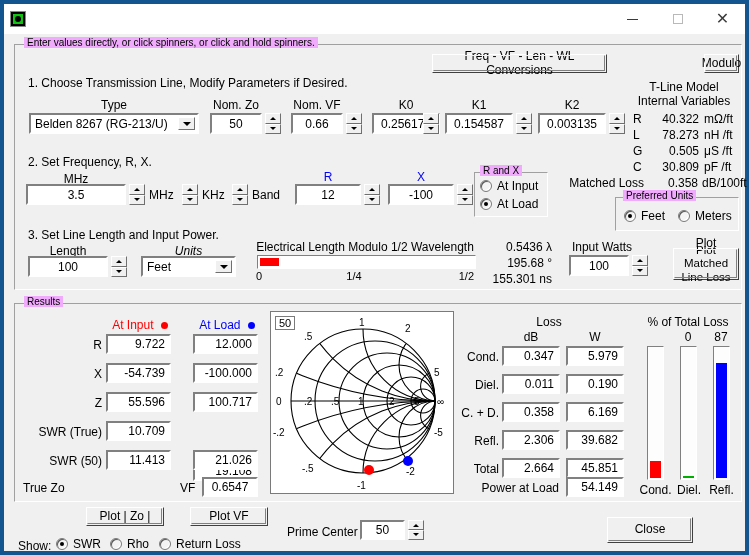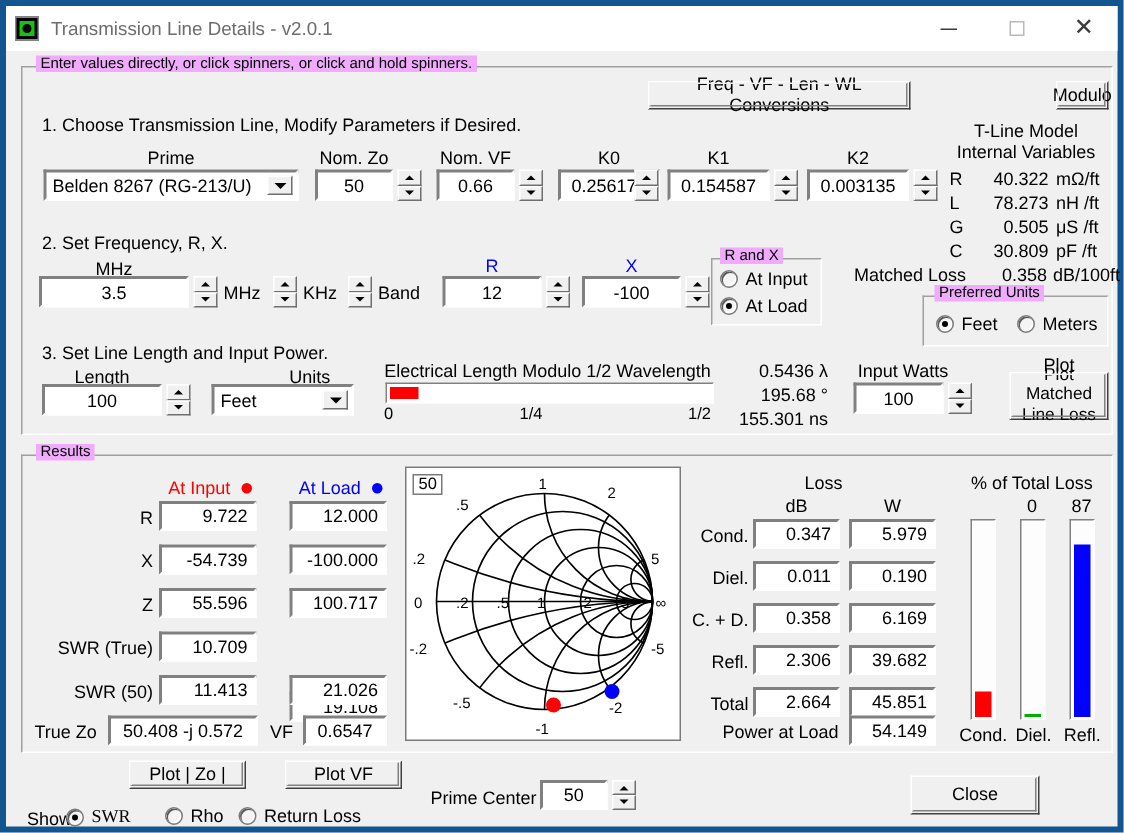--- a/index.html
+++ b/index.html
@@ -147,37 +147,36 @@
   .bluetxt{color:#0000ff;}
   .dotmark{width:7px;height:7px;border-radius:50%;display:inline-block;vertical-align:middle;}
 </style>
 </head>
 <body>
 
 <div id="window">
 
   <div id="titlebar">
     <div id="app-icon"></div>
-    <div id="title-text">Transmission Line Details - v2.0.1</div>
     <div id="win-buttons">
       <div class="wbtn" id="btn-min"></div>
       <div class="wbtn" id="btn-max"></div>
       <div class="wbtn" id="btn-close">✕</div>
     </div>
   </div>
 
   <div class="gbox" style="left:10px;top:40px;width:728px;height:246px;"></div>
   <div class="glabel" style="left:20px;top:33px;">Enter values directly, or click spinners, or click and hold spinners.</div>
 
   <div class="btn" style="left:428px;top:50px;width:175px;height:19px;">Freq - VF - Len - WL Conversions</div>
   <div class="btn" style="left:700px;top:50px;width:35px;height:19px;">Modulo</div>
 
   <div class="lbl" style="left:24px;top:72px;">1. Choose Transmission Line, Modify Parameters if Desired.</div>
 
-  <div class="lbl c" style="left:25px;top:94px;width:170px;">Prime</div>
+  <div class="lbl c" style="left:25px;top:94px;width:170px;">Type</div>
   <div class="combo" style="left:25px;top:109px;width:170px;height:21px;">
     <span>Belden 8267   (RG-213/U)</span>
     <span class="arrow"></span>
   </div>
 
   <div class="lbl c" style="left:206px;top:94px;width:52px;">Nom. Zo</div>
   <div class="field center" style="left:206px;top:109px;width:52px;height:21px;">50</div>
   <div class="spin" style="left:261px;top:109px;height:21px;">
       <div class="up"></div>
       <div class="dn"></div>
@@ -292,21 +291,21 @@
 
   <div class="lbl" style="left:24px;top:224px;">3. Set Line Length and Input Power.</div>
 
   <div class="lbl c" style="left:24px;top:240px;width:80px;">Length</div>
   <div class="field center" style="left:24px;top:252px;width:80px;height:21px;">100</div>
   <div class="spin" style="left:107px;top:252px;height:21px;">
       <div class="up"></div>
       <div class="dn"></div>
     </div>
 
-  <div class="lbl c" style="left:155px;top:240px;width:95px;">Units</div>
+  <div class="lbl c" style="left:137px;top:240px;width:95px;font-style:italic;">Units</div>
   <div class="combo" style="left:137px;top:252px;width:95px;height:21px;">
     <span>Feet</span>
     <span class="arrow"></span>
   </div>
 
   <div class="lbl c" style="left:250px;top:236px;width:222px;">Electrical Length Modulo 1/2 Wavelength</div>
   <div id="prog-track" style="left:253px;top:251px;width:219px;height:14px;">
     <div id="prog-fill" style="left:2px;top:2px;bottom:2px;width:19px;"></div>
   </div>
   <div class="lbl" style="left:252px;top:266px;font-size:11px;">0</div>
@@ -355,21 +354,20 @@
 
   <div class="lbl r" style="left:8px;top:421px;width:90px;">SWR (True)</div>
   <div class="field right" style="left:102px;top:417px;width:65px;height:20px;">10.709</div>
   <div class="field right" style="left:189px;top:417px;width:65px;height:20px;margin-top:40px;">19.108</div>
 
   <div class="lbl r" style="left:8px;top:450px;width:90px;">SWR   (50)</div>
   <div class="field right" style="left:102px;top:446px;width:65px;height:20px;">11.413</div>
   <div class="field right" style="left:189px;top:446px;width:65px;height:20px;">21.026</div>
 
   <div class="lbl" style="left:19px;top:477px;">True Zo</div>
-  <div class="field center" style="left:68px;top:473px;width:100px;height:20px;">50.408 -j 0.572</div>
   <div class="lbl" style="left:176px;top:477px;">VF</div>
   <div class="field center" style="left:198px;top:473px;width:56px;height:20px;">0.6547</div>
 
   <div id="smith-box" style="left:266px;top:307px;width:184px;height:183px;">
     <svg width="182" height="181" viewBox="0 0 182 181">
       <g fill="none" stroke="#000" stroke-width="1.1">
         <circle cx="92" cy="89" r="72"></circle>
 
         <circle cx="104" cy="89" r="60"></circle>
         <circle cx="116" cy="89" r="48"></circle>
@@ -470,21 +468,21 @@
   <div class="btn" style="left:186px;top:503px;width:78px;height:19px;">Plot VF</div>
 
   <div class="lbl" style="left:283px;top:521px;">Prime Center</div>
   <div class="field center" style="left:356px;top:516px;width:45px;height:20px;">50</div>
   <div class="spin" style="left:404px;top:516px;height:20px;">
       <div class="up"></div>
       <div class="dn"></div>
     </div>
 
   <div class="lbl" style="left:14px;top:535px;">Show:</div>
-  <div class="radio on" style="left:40px;top:533px;font-family:Liberation Serif, serif;">
+  <div class="radio on" style="left:52px;top:533px;">
     <span class="dot"></span>
     <span>SWR</span>
   </div>
   <div class="radio" style="left:106px;top:533px;">
     <span class="dot"></span>
     <span>Rho</span>
   </div>
   <div class="radio" style="left:155px;top:533px;">
     <span class="dot"></span>
     <span>Return Loss</span>

